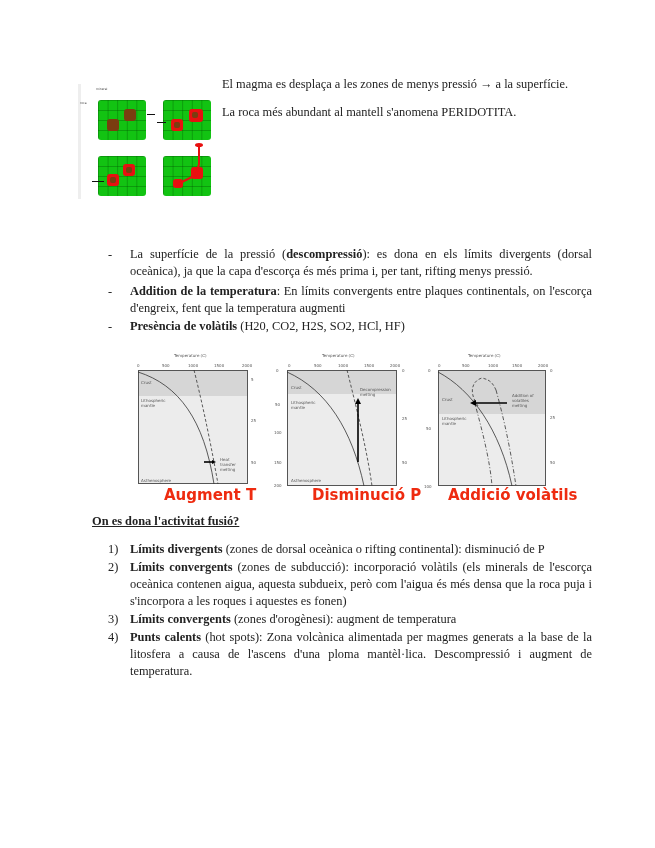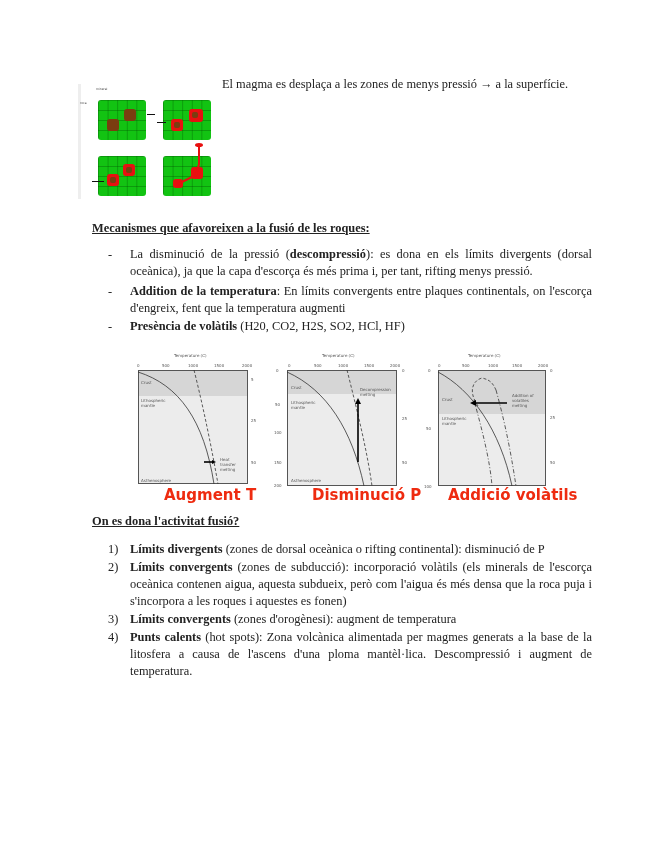--- a/index.html
+++ b/index.html
@@ -67,27 +67,27 @@
       <div class="blob red" style="left:28px; top:11px;"></div>
       <div class="blob red" style="left:10px; top:23px; width:10px; height:9px;"></div>
     </div>
     <svg width="140" height="115">
       <polyline points="100,100 118,91 121,80 121,62" stroke="#e81010" stroke-width="2" fill="none"></polyline>
       <ellipse cx="121" cy="61" rx="4" ry="2" fill="#e81010"></ellipse>
     </svg>
   </div>
 
   <div class="abs line" style="left:208px; top:76px;">El magma es desplaça a les zones de menys pressió → a la superfície.</div>
-
-  <div class="abs heading" style="left:78px; top:221px;">Mecanismes que afavoreixen a la fusió de les roques:</div>
+  <div class="abs line" style="left:208px; top:104px;">La roca més abundant al mantell s'anomena PERIDOTITA.</div>
+
 
   <div class="abs" style="left:94px; top:246px; width:484px;">
     <div style="position:relative; padding-left:22px; margin-bottom:0;">
       <span class="line" style="position:absolute; left:0; top:0;">-</span>
-      <div class="line just"><span>La disminució de la pressió (</span><b>descompressió</b><span>): es dona en els límits divergents (dorsal oceànica), ja que la capa d'escorça és més prima i, per tant, rifting menys pressió.</span></div>
+      <div class="line just"><span>La superfície de la pressió (</span><b>descompressió</b><span>): es dona en els límits divergents (dorsal oceànica), ja que la capa d'escorça és més prima i, per tant, rifting menys pressió.</span></div>
     </div>
     <div style="position:relative; padding-left:22px; margin-top:3px;">
       <span class="line" style="position:absolute; left:0; top:0;">-</span>
       <div class="line just"><b>Addition de la temperatura</b><span>: En límits convergents entre plaques continentals, on l'escorça d'engreix, fent que la temperatura augmenti</span></div>
     </div>
     <div style="position:relative; padding-left:22px; margin-top:1px;">
       <span class="line" style="position:absolute; left:0; top:0;">-</span>
       <div class="line"><b>Presència de volàtils</b><span> (H20, CO2, H2S, SO2, HCl, HF)</span></div>
     </div>
   </div>

